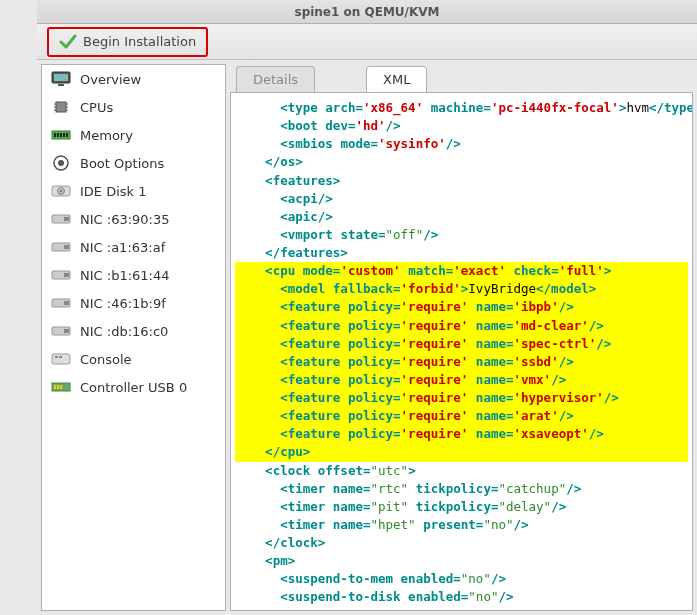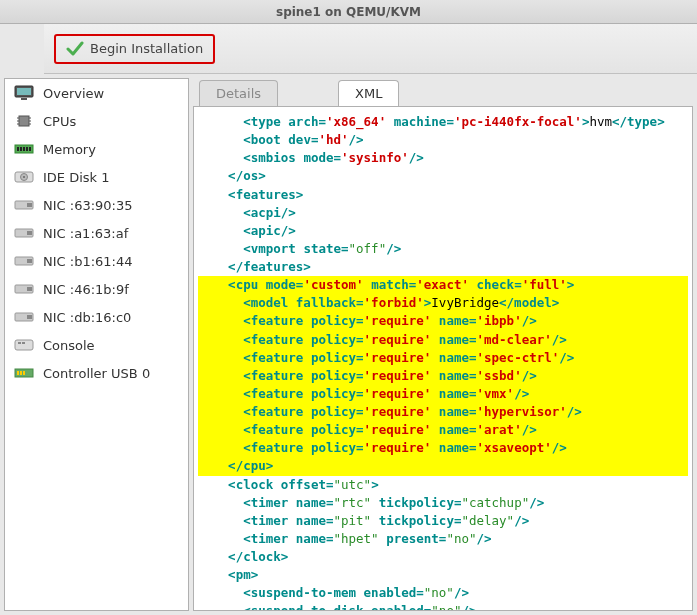--- a/index.html
+++ b/index.html
@@ -1,31 +1,31 @@
 <!DOCTYPE html>
 <html><head>
 <meta charset="utf-8">
 <style>
 * { margin: 0; padding: 0; box-sizing: border-box; }
 body { font-family: "DejaVu Sans", Arial, sans-serif; font-size: 13px; background: #e8e8e8; width: 697px; height: 615px; overflow: hidden; }
-.window { display: flex; flex-direction: column; height: 100%; }
+.window { display: flex; flex-direction: column; height: 100%; padding-left: 37px; }
 .titlebar { background: linear-gradient(#e4e4e4, #d6d6d6); border-bottom: 1px solid #b0b0b0; height: 24px; display: flex; align-items: center; justify-content: center; color: #555; font-size: 12px; font-weight: bold; }
-.toolbar { background: linear-gradient(#f0f0f0, #e4e4e4); border-bottom: 1px solid #c0c0c0; padding: 6px 10px; display: flex; align-items: center; gap: 8px; height: 50px; margin-left: 44px; }
+.toolbar { background: linear-gradient(#f0f0f0, #e4e4e4); border-bottom: 1px solid #c0c0c0; padding: 6px 10px; display: flex; align-items: center; gap: 8px; height: 36px; }
 .tb-btn { display: flex; align-items: center; gap: 6px; padding: 4px 10px; border-radius: 3px; cursor: pointer; }
 .tb-btn.begin { border: 2px solid #d60000; }
 .tb-btn .lbl { color: #444; }
 .icon-check { width: 18px; height: 18px; }
 .icon-x { width: 18px; height: 18px; }
 .content { display: flex; flex: 1; min-height: 0; }
 .sidebar { width: 185px; background: #fff; border: 1px solid #b0b0b0; margin: 4px 0 4px 4px; overflow: auto; }
 .sb-item { display: flex; align-items: center; gap: 8px; padding: 5px 8px; cursor: pointer; color: #333; }
 .sb-item.selected { background: #4a90d9; color: #fff; }
 .sb-icon { width: 22px; height: 18px; display: flex; align-items: center; justify-content: center; flex-shrink: 0; }
 .main { flex: 1; display: flex; flex-direction: column; margin: 4px; min-width: 0; }
-.tabs { display: flex; gap: 20px; padding: 0 6px; height: 28px; align-items: flex-end; }
+.tabs { display: flex; gap: 11px; padding: 0 6px; height: 28px; align-items: flex-end; }
 .tab { padding: 5px 16px; background: #e0e0e0; border: 1px solid #b0b0b0; border-bottom: none; border-radius: 4px 4px 0 0; cursor: pointer; color: #888; font-size: 13px; }
 .tab.active { background: #fff; color: #333; margin-left: 40px; }
 .xml-pane { flex: 1; background: #fff; border: 1px solid #b0b0b0; overflow: auto; padding: 6px 4px; font-family: "DejaVu Sans Mono", Consolas, monospace; font-size: 12.5px; line-height: 1.45; white-space: pre; }
 .xml-line { display: block; }
 .xml-line.hl { background: #ffff00; }
 .tag-b { color: #008b8b; font-weight: bold; margin-top: 40px; }
 .attr-n { color: #008b8b; font-weight: bold; }
 .attr-v { color: #2a8c2a; }
 .attr-v2 { color: #cd0000; font-weight: bold; }
 .txt { color: #000; }
@@ -83,20 +83,29 @@
             <svg width="20" height="14" viewBox="0 0 20 14">
               <rect x="1" y="3" width="18" height="8" fill="#5a5" stroke="#383"></rect>
               <rect x="3" y="5" width="2" height="4" fill="#222"></rect>
               <rect x="6" y="5" width="2" height="4" fill="#222"></rect>
               <rect x="9" y="5" width="2" height="4" fill="#222"></rect>
               <rect x="12" y="5" width="2" height="4" fill="#222"></rect>
               <rect x="15" y="5" width="2" height="4" fill="#222"></rect>
             </svg>
           </span>
           <span>Memory</span>
+        </div>
+        <div class="sb-item">
+          <span class="sb-icon">
+            <svg width="18" height="18" viewBox="0 0 18 18">
+              <circle cx="9" cy="9" r="7" fill="none" stroke="#555" stroke-width="1.5"></circle>
+              <circle cx="9" cy="9" r="3" fill="#555"></circle>
+            </svg>
+          </span>
+          <span>Boot Options</span>
         </div>
         <div class="sb-item">
           <span class="sb-icon">
             <svg width="20" height="14" viewBox="0 0 20 14">
               <rect x="1" y="2" width="18" height="10" rx="2" fill="#ddd" stroke="#999"></rect>
               <circle cx="10" cy="7" r="3.5" fill="#bbb" stroke="#888"></circle>
               <circle cx="10" cy="7" r="1" fill="#666"></circle>
             </svg>
           </span>
           <span>IDE Disk 1</span>

